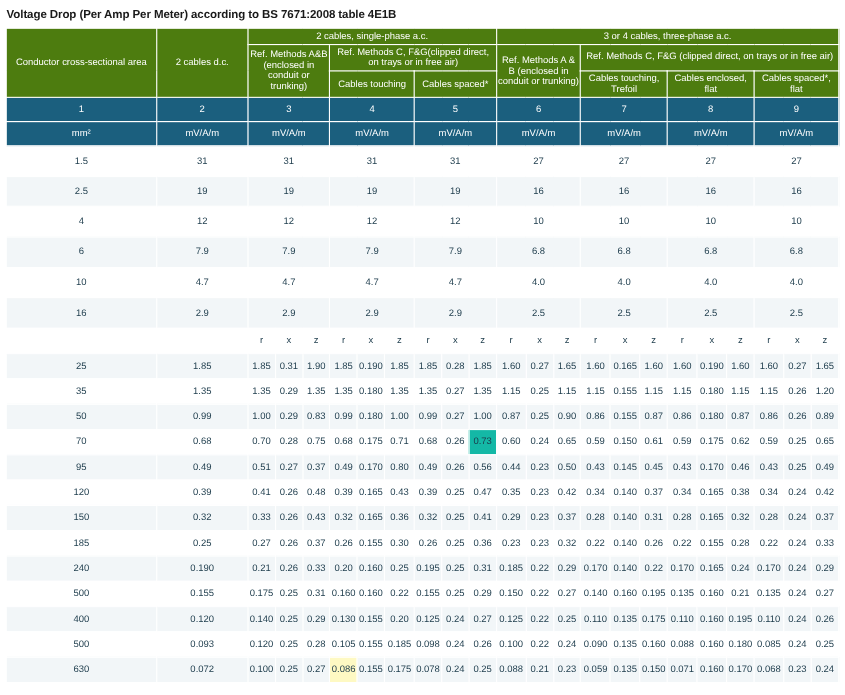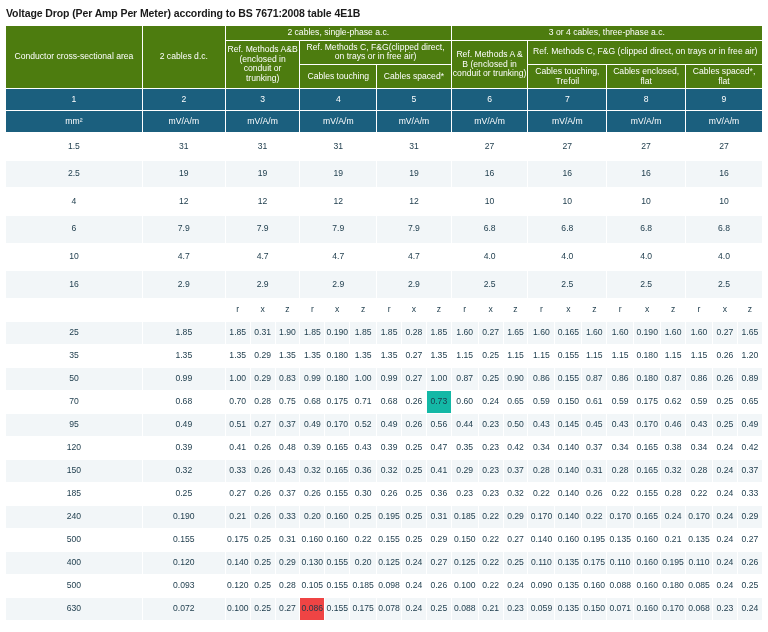--- a/index.html
+++ b/index.html
@@ -342,21 +342,21 @@
         <td style="background: rgb(255, 255, 255);">0.65</td>
       </tr>
       <tr class="rxz">
         <td style="background: rgb(242, 246, 248);">95</td>
         <td style="background: rgb(242, 246, 248);">0.49</td>
         <td style="background: rgb(242, 246, 248);">0.51</td>
         <td style="background: rgb(242, 246, 248);">0.27</td>
         <td style="background: rgb(242, 246, 248);">0.37</td>
         <td style="background: rgb(242, 246, 248);">0.49</td>
         <td style="background: rgb(242, 246, 248);">0.170</td>
-        <td style="background: rgb(242, 246, 248);">0.52</td>
+        <td style="background: rgb(242, 246, 248);">0.80</td>
         <td style="background: rgb(242, 246, 248);">0.49</td>
         <td style="background: rgb(242, 246, 248);">0.26</td>
         <td style="background: rgb(242, 246, 248);">0.56</td>
         <td style="background: rgb(242, 246, 248);">0.44</td>
         <td style="background: rgb(242, 246, 248);">0.23</td>
         <td style="background: rgb(242, 246, 248);">0.50</td>
         <td style="background: rgb(242, 246, 248);">0.43</td>
         <td style="background: rgb(242, 246, 248);">0.145</td>
         <td style="background: rgb(242, 246, 248);">0.45</td>
         <td style="background: rgb(242, 246, 248);">0.43</td>
@@ -540,21 +540,21 @@
         <td style="background: rgb(255, 255, 255);">0.085</td>
         <td style="background: rgb(255, 255, 255);">0.24</td>
         <td style="background: rgb(255, 255, 255);">0.25</td>
       </tr>
       <tr class="rxz">
         <td style="background: rgb(242, 246, 248);">630</td>
         <td style="background: rgb(242, 246, 248);">0.072</td>
         <td style="background: rgb(242, 246, 248);">0.100</td>
         <td style="background: rgb(242, 246, 248);">0.25</td>
         <td style="background: rgb(242, 246, 248);">0.27</td>
-        <td style="background: #ef4444;">0.086</td>
+        <td style="background: #fef9c3;">0.086</td>
         <td style="background: rgb(242, 246, 248);">0.155</td>
         <td style="background: rgb(242, 246, 248);">0.175</td>
         <td style="background: rgb(242, 246, 248);">0.078</td>
         <td style="background: rgb(242, 246, 248);">0.24</td>
         <td style="background: rgb(242, 246, 248);">0.25</td>
         <td style="background: rgb(242, 246, 248);">0.088</td>
         <td style="background: rgb(242, 246, 248);">0.21</td>
         <td style="background: rgb(242, 246, 248);">0.23</td>
         <td style="background: rgb(242, 246, 248);">0.059</td>
         <td style="background: rgb(242, 246, 248);">0.135</td>

